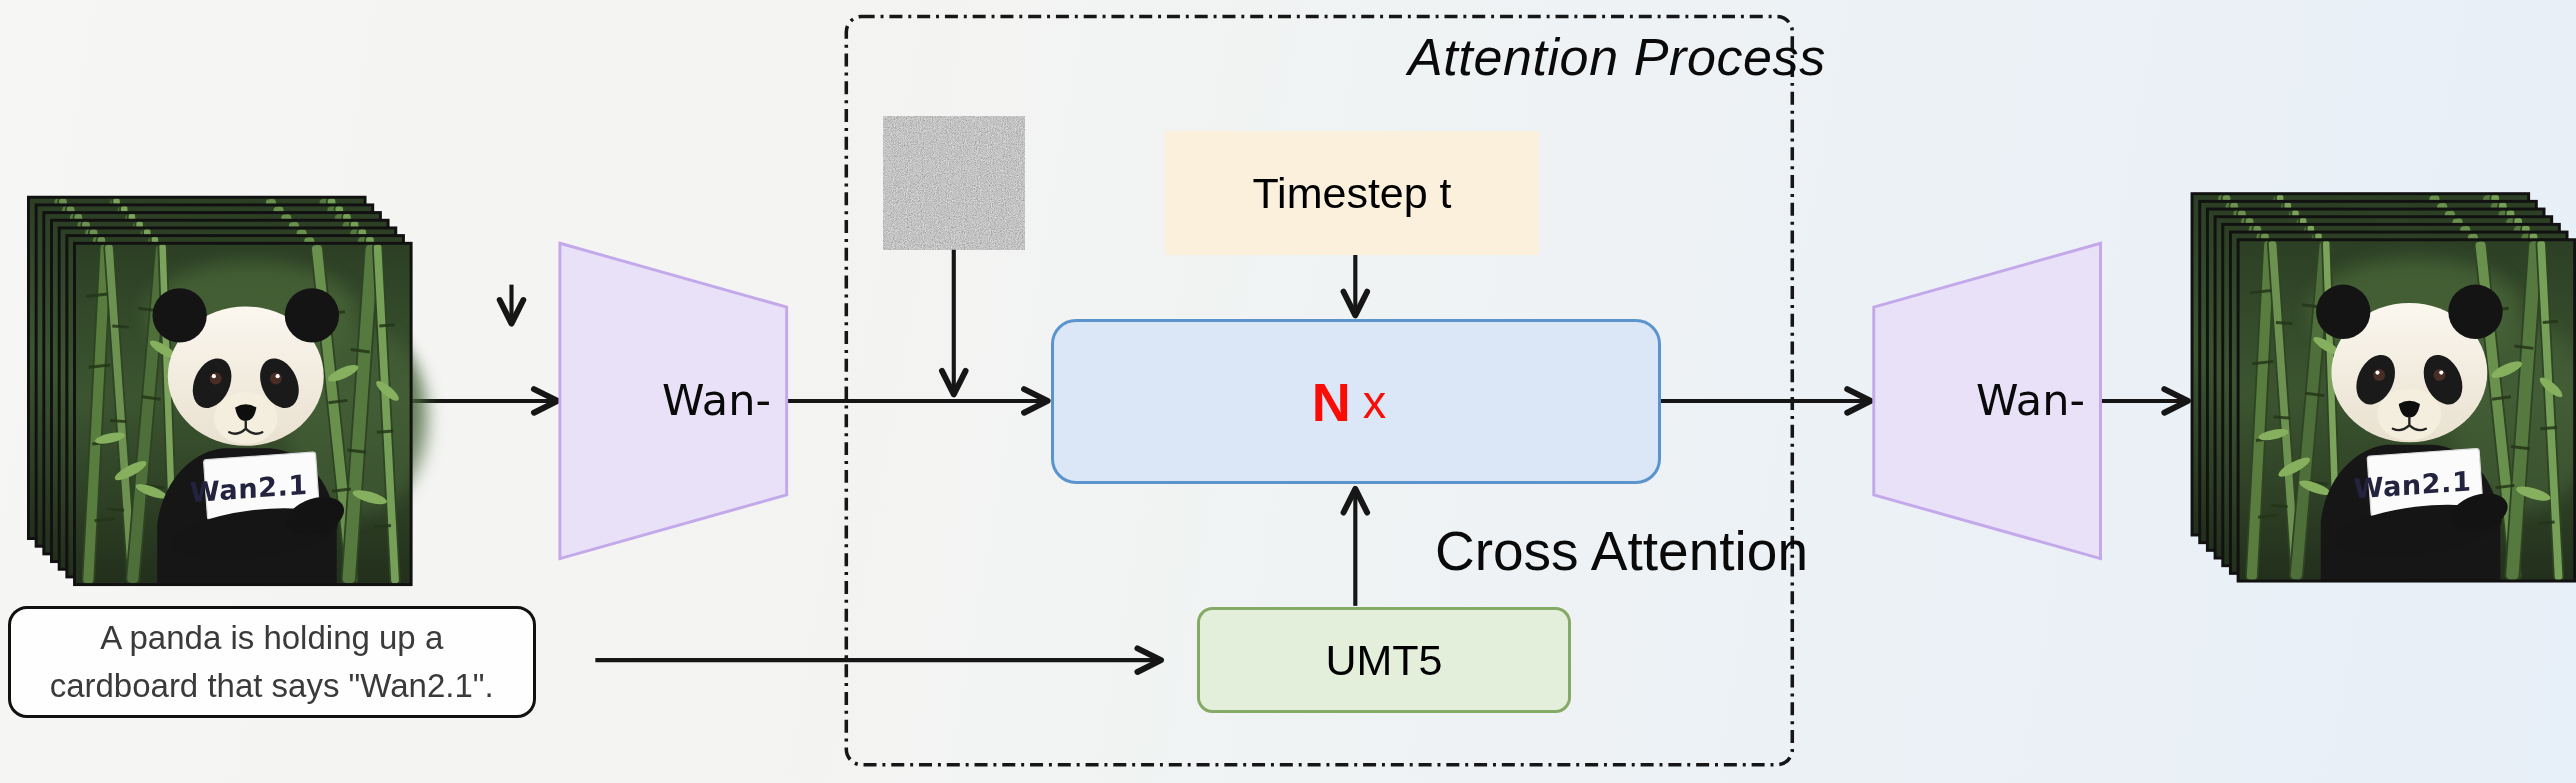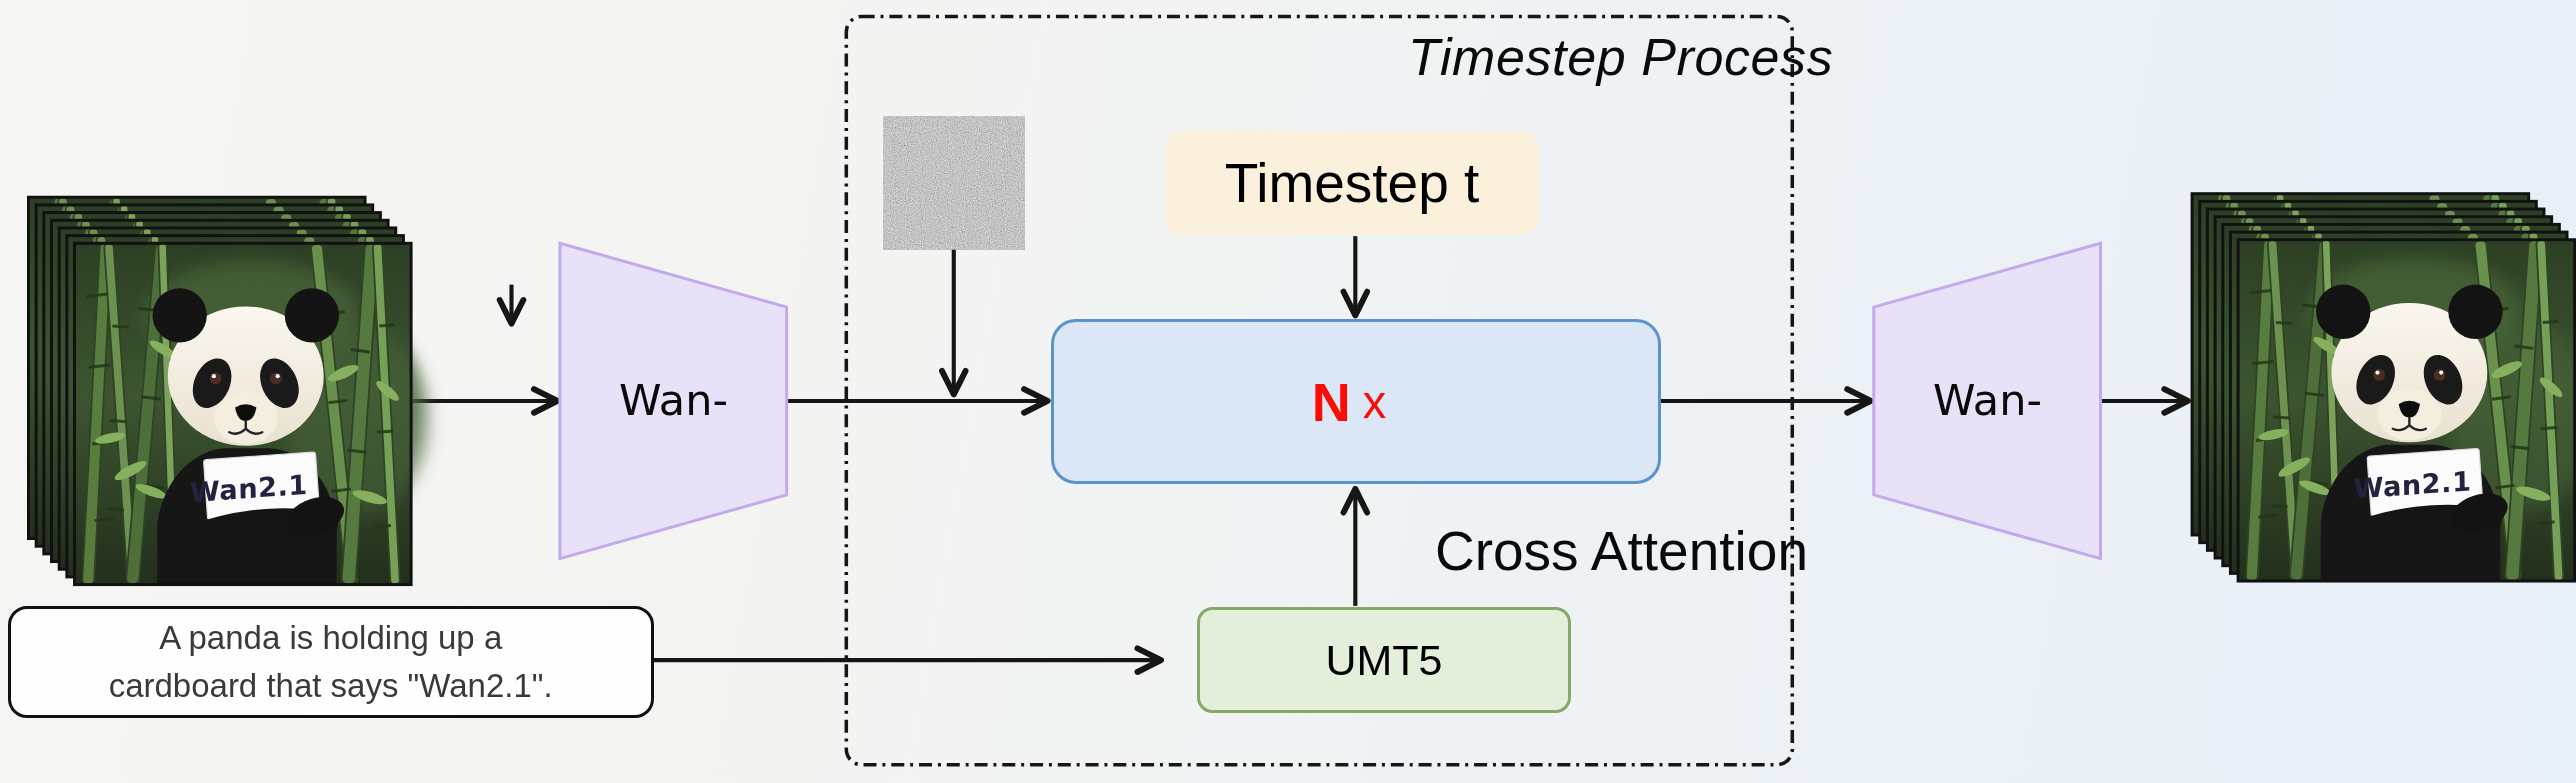--- a/index.html
+++ b/index.html
@@ -19,39 +19,39 @@
     background:linear-gradient(100deg,var(--bg-left) 0%,#f3f4f2 35%,var(--bg-right) 100%);
   }
   svg.overlay{position:absolute;left:0;top:0;z-index:1;}
   .lbl{position:absolute;z-index:2;color:var(--label-text);}
   .diffusion-title{
     left:1408px;top:27px;width:384px;text-align:right;
     font-size:52px;font-style:italic;letter-spacing:0.6px;white-space:nowrap;
   }
   .box{position:absolute;z-index:2;display:flex;align-items:center;justify-content:center;
        box-sizing:border-box;}
-  .box-timestep{left:1165px;top:131px;width:374px;height:104px;
-    background:var(--timestep-fill);border-radius:16px;font-size:55px;}
+  .box-timestep{left:1165px;top:131px;width:374px;height:124px;
+    background:var(--timestep-fill);border-radius:2px;font-size:43px;}
   .box-dit{left:1051px;top:319px;width:610px;height:165px;
     background:var(--dit-fill);border:3px solid var(--dit-border);border-radius:25px;
     font-size:54px;}
   .box-dit .n{color:var(--dit-n-red);font-weight:bold;margin-right:11.8px;}
   .box-dit .x{color:var(--dit-n-red);font-size:47px;margin-right:14px;}
   .box-umt5{left:1165px;top:607px;width:374px;height:106px;
     background:var(--umt5-fill);border:3px solid var(--umt5-border);border-radius:15.4px;
     font-size:43px;margin-left:32px;}
   .cross-attn{left:1435px;top:519px;font-size:55px;white-space:nowrap;}
-  .box-prompt{left:7.7px;top:606px;width:646px;height:112px;
+  .box-prompt{left:7.7px;top:606px;width:528px;height:112px;
     background:#fefefe;border:3px solid var(--prompt-border);border-radius:19px;
     flex-direction:column;font-size:33px;line-height:1.45;color:var(--prompt-text);
     text-align:center;}
   .vae-label{position:absolute;z-index:2;width:227px;height:112px;top:345px;
     display:flex;flex-direction:column;align-items:center;justify-content:center;
     font-family:"DejaVu Sans",sans-serif;font-size:43px;line-height:1.3;color:#0a0a0a;
-    text-align:center;}
+    text-align:center;padding-left:43px;}
   .enc-label{left:560px;}
   .dec-label{left:1874px;}
 </style>
 </head>
 <body>
 
 <div class="canvas">
 
   <svg class="overlay" width="2576" height="783" viewBox="0 0 4362 1326">
     <defs>
@@ -227,21 +227,21 @@
         </g>
       <g transform="translate(3777,393)">
           <use href="#frame"></use>
         </g>
       <g transform="translate(3790,406)">
           <use href="#frame"></use>
         </g>
     </g>
   </svg>
 
-  <div class="lbl diffusion-title">Timestep Process</div>
+  <div class="lbl diffusion-title">Attention Process</div>
 
   <div class="box box-timestep">
     <span>Timestep t</span>
   </div>
 
   <div class="box box-dit">
     <span class="n">N</span>
     <span class="x">x</span>
   </div>
 

